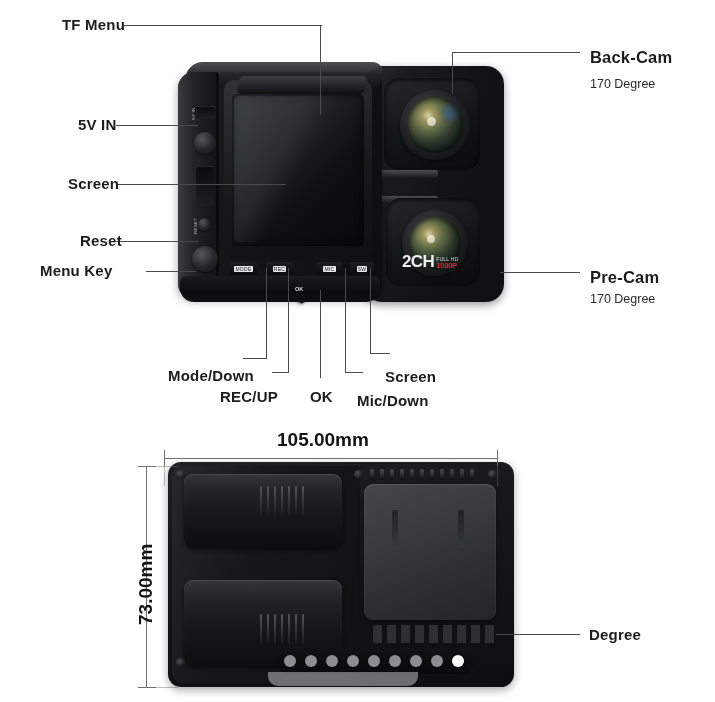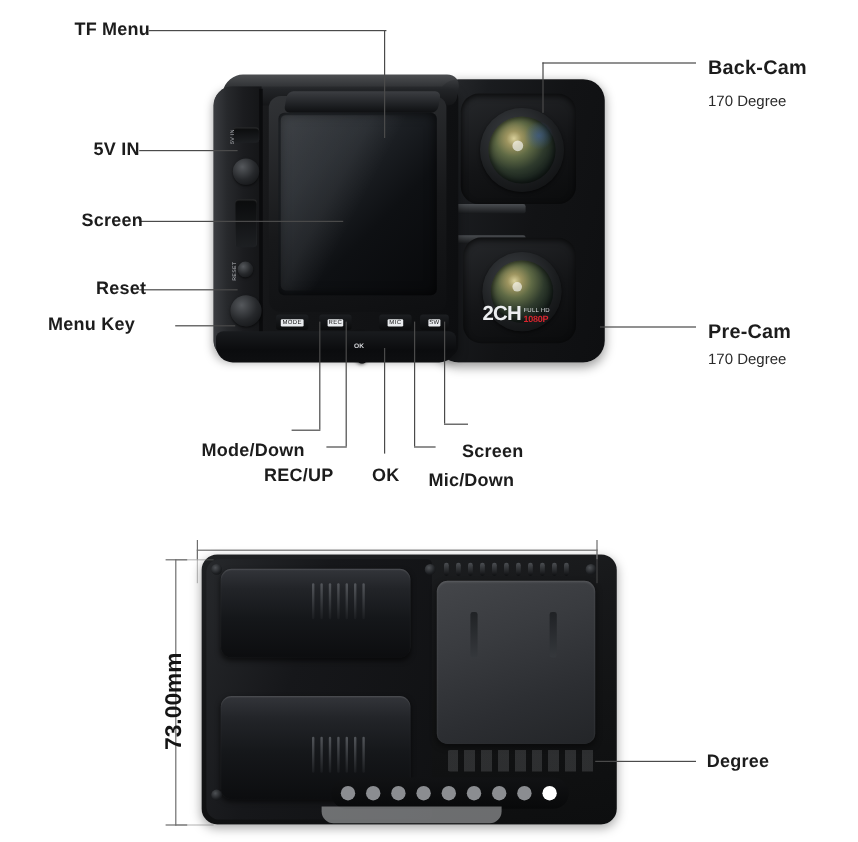--- a/index.html
+++ b/index.html
@@ -337,20 +337,21 @@
         <i class="on" style="background: rgb(255, 255, 255);"></i>
     </div>
     <div class="rear-foot"></div>
   </div>
 
   <div class="dimline h" style="left:164px;top:458px;width:334px;"></div>
   <div class="dimline v" style="left:164px;top:450px;height:16px;"></div>
   <div class="dimline v" style="left:497px;top:450px;height:16px;"></div>
   <div class="dimline v" style="left:164px;top:458px;height:28px;opacity:.45;"></div>
   <div class="dimline v" style="left:497px;top:458px;height:28px;opacity:.45;"></div>
+  <span class="dim" style="left:277px;top:429px;">105.00mm</span>
 
   <div class="dimline v" style="left:146px;top:466px;height:222px;"></div>
   <div class="dimline h" style="left:138px;top:466px;width:18px;"></div>
   <div class="dimline h" style="left:138px;top:687px;width:18px;"></div>
   <div class="dimline h" style="left:146px;top:466px;width:32px;opacity:.45;"></div>
   <div class="dimline h" style="left:146px;top:687px;width:32px;opacity:.45;"></div>
   <span class="dim vert" style="left:135px;top:625px;">73.00mm</span>
 
   <div class="line h" style="left: 496px; top: 634px; width: 84px; background: rgb(74, 74, 74);"></div>
   <span class="lbl" style="left:589px;top:626px;">Degree</span>

